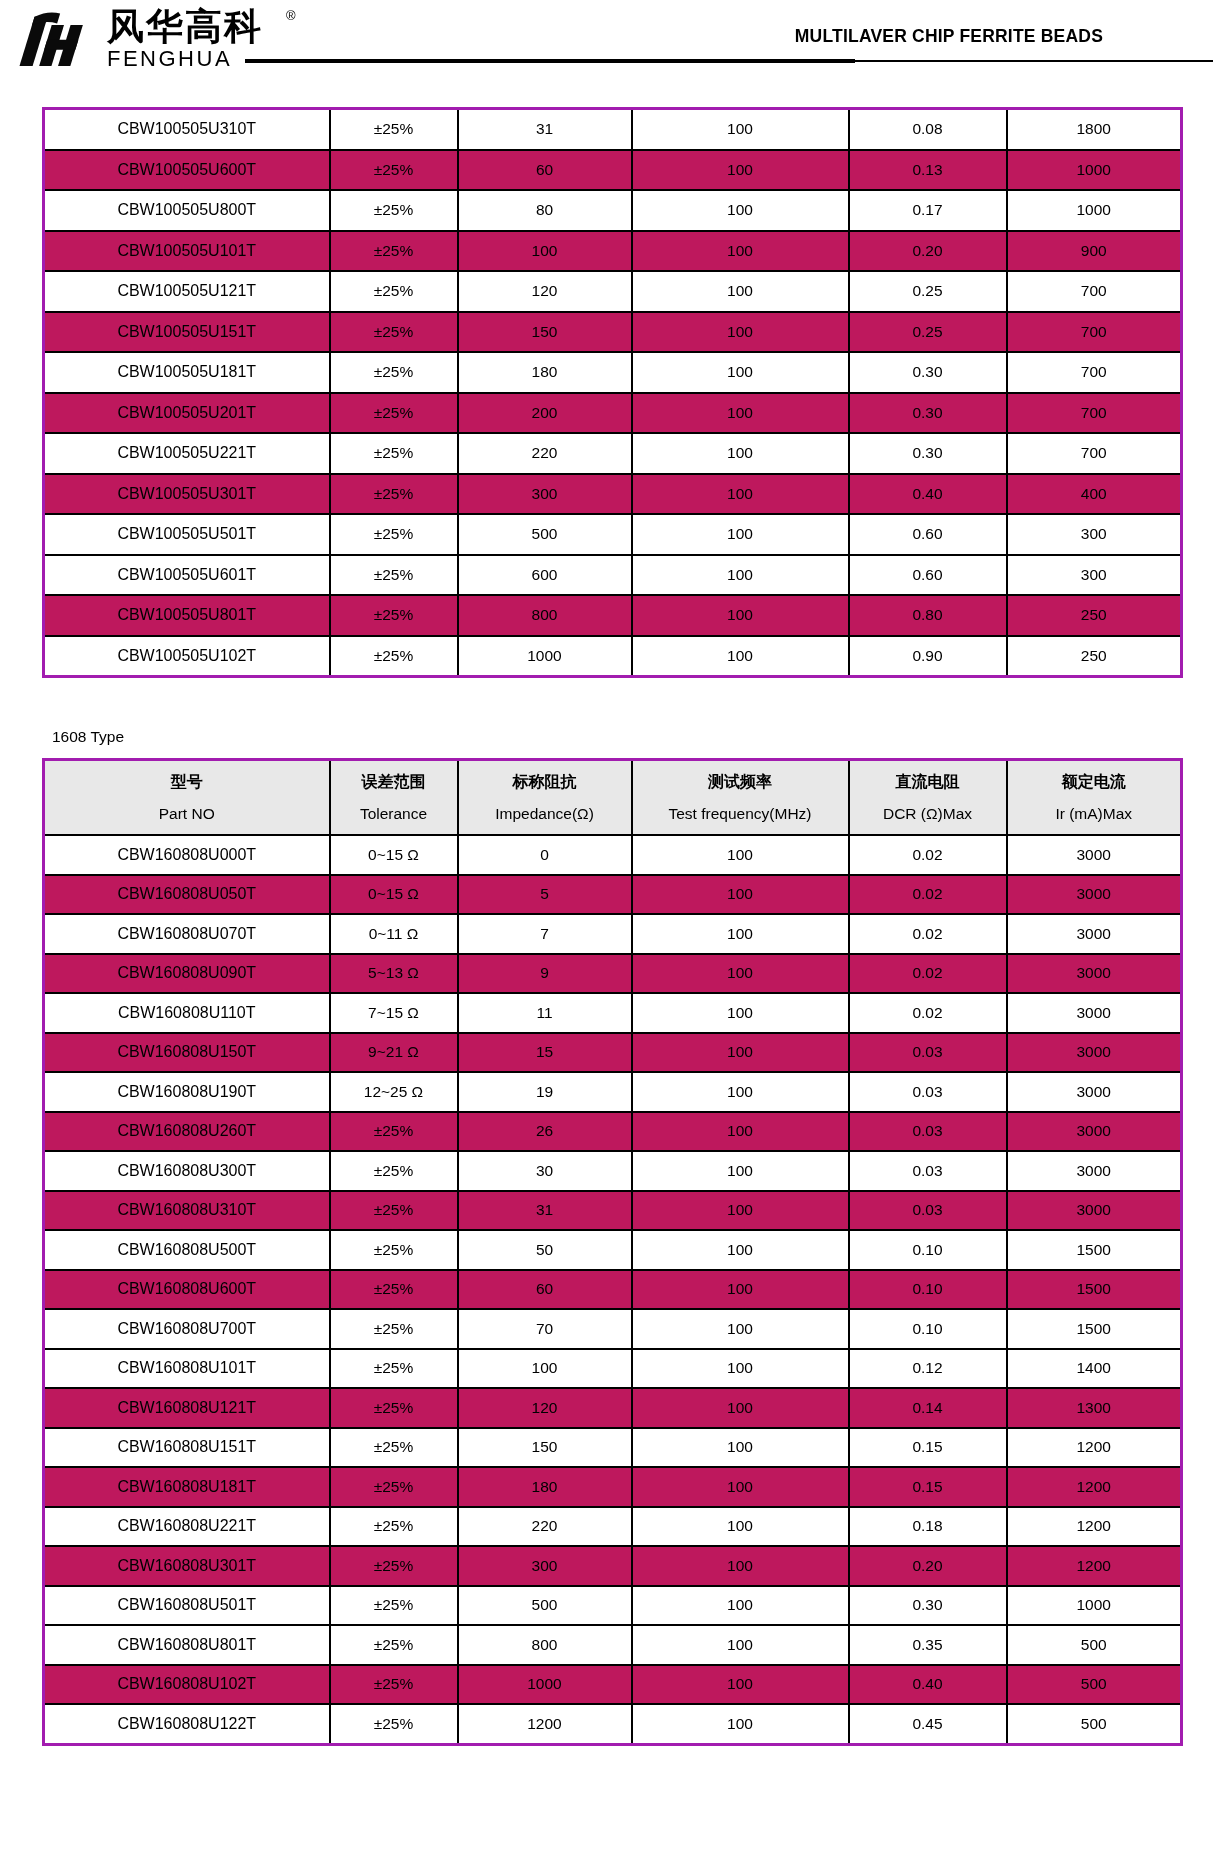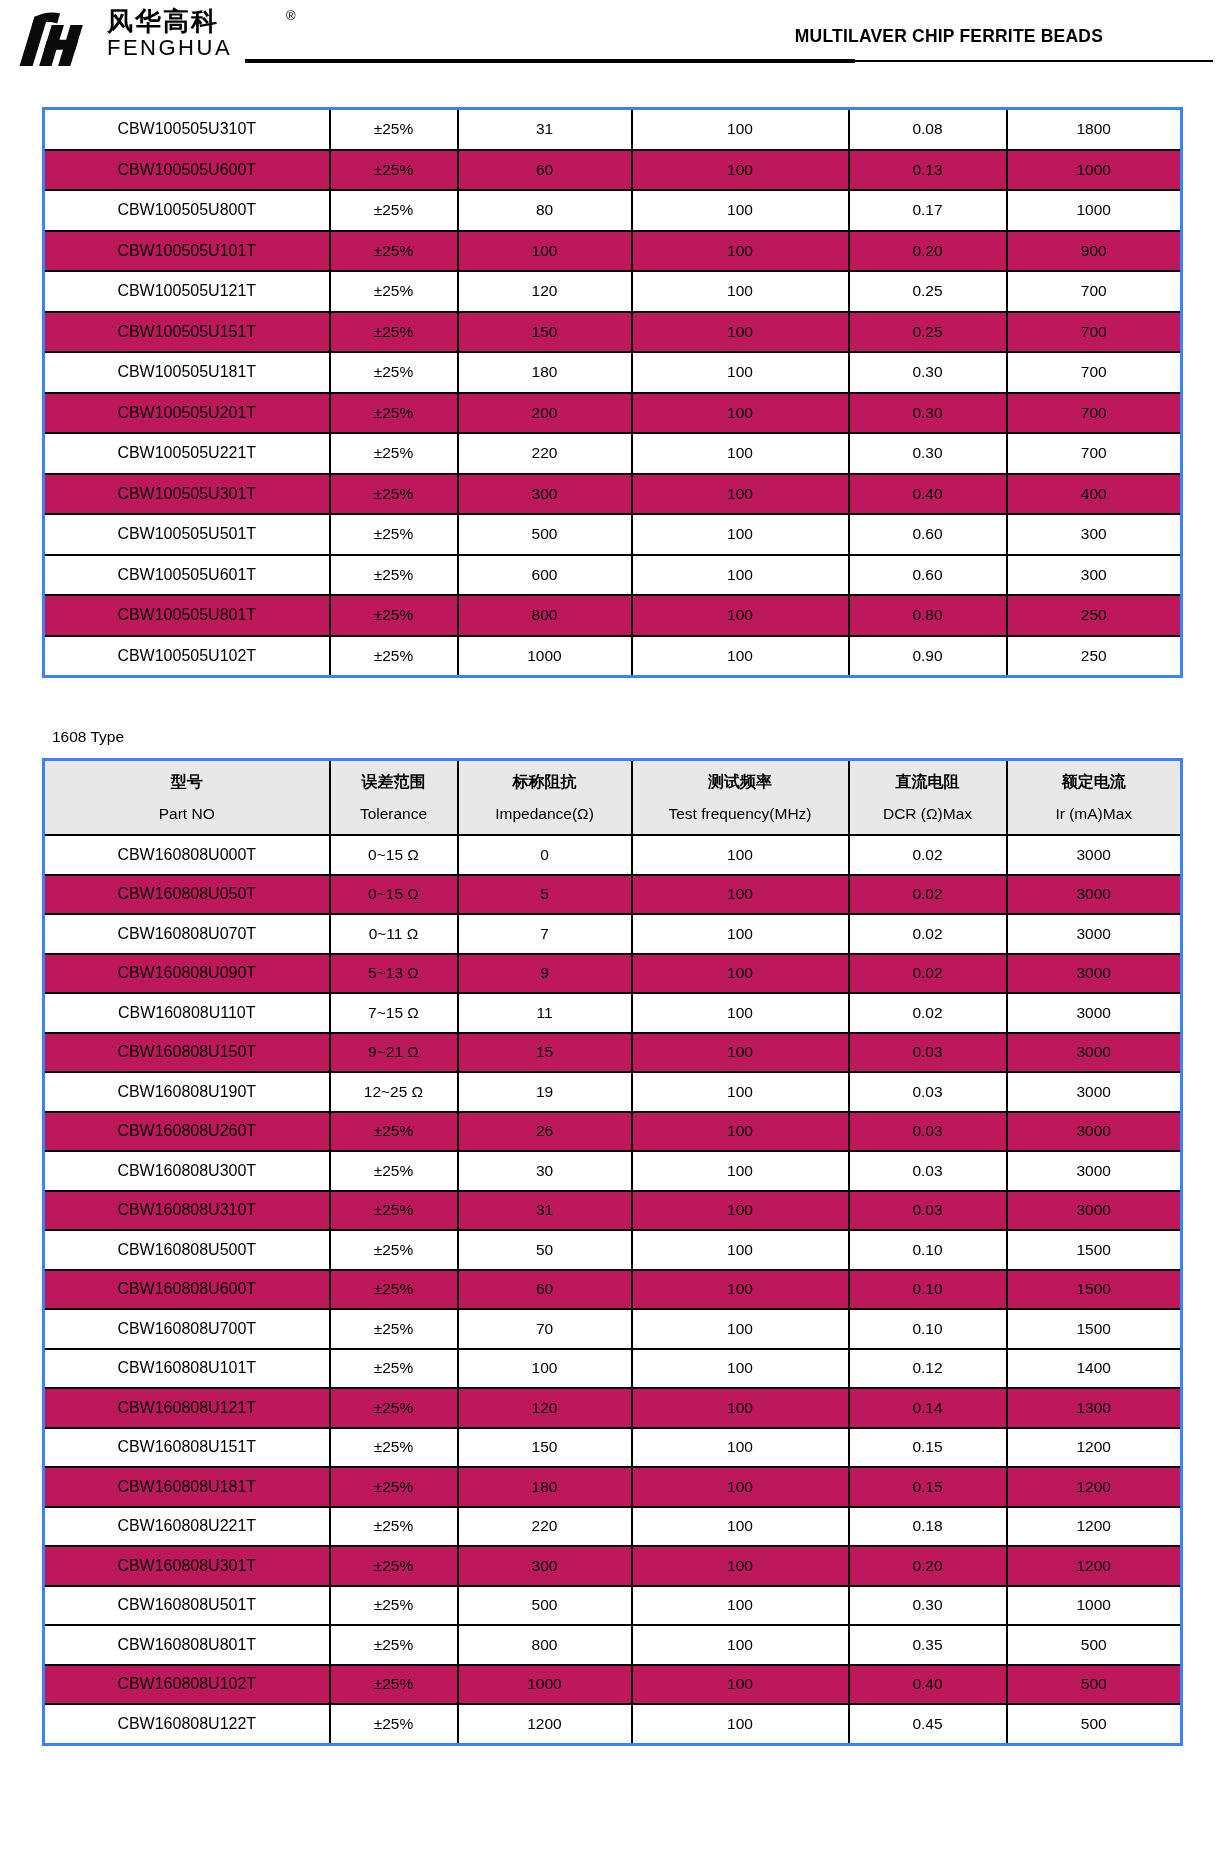--- a/index.html
+++ b/index.html
@@ -4,29 +4,29 @@
 <style>
   html,body{margin:0;padding:0;background:#fff;}
   body{width:1219px;font-family:"Liberation Sans",sans-serif;color:#000;}
   .page{position:relative;width:1219px;height:1856px;background:#fff;overflow:hidden;}
 
   
   .hdr{position:absolute;top:0;left:0;width:1219px;height:72px;}
   .logo-mark{position:absolute;left:18px;top:10px;}
   .reg-mark{position:absolute;left:286px;top:8px;font-size:13px;}
   .brand{position:absolute;left:107px;top:8px;line-height:1;}
-  .brand-cn{font-size:26px;font-weight:bold;letter-spacing:2px;}
+  .brand-cn{font-size:37px;font-weight:bold;letter-spacing:2px;}
   .brand-en{font-size:22px;font-weight:normal;letter-spacing:2.5px;margin-top:3px;}
   .page-title{position:absolute;top:26px;right:116px;font-size:17.5px;font-weight:bold;letter-spacing:0.2px;white-space:nowrap;margin-left:28px;}
   .rule{position:absolute;top:59px;left:245px;width:968px;font-size:0;}
   .rule .thick{display:inline-block;vertical-align:top;width:610px;height:4px;background:#000;}
   .rule .thin{display:inline-block;vertical-align:top;margin-top:1px;width:358px;height:2px;background:#000;}
 
   
-  table{border-collapse:collapse;table-layout:fixed;border:3px solid #3b82f6;}
+  table{border-collapse:collapse;table-layout:fixed;border:3px solid #a21caf;}
   td,th{border:2px solid #000;text-align:center;vertical-align:middle;padding:0;overflow:hidden;}
   tr.shaded{background:#be185d;}
   .partno{font-size:16px;}
   .num{font-size:15.5px;}
 
   .t1{position:absolute;top:107px;left:42px;width:1138px;}
   .t1 td{height:38.5px;}
 
   .label1608{position:absolute;top:728px;left:52px;font-size:15.5px;}
 

